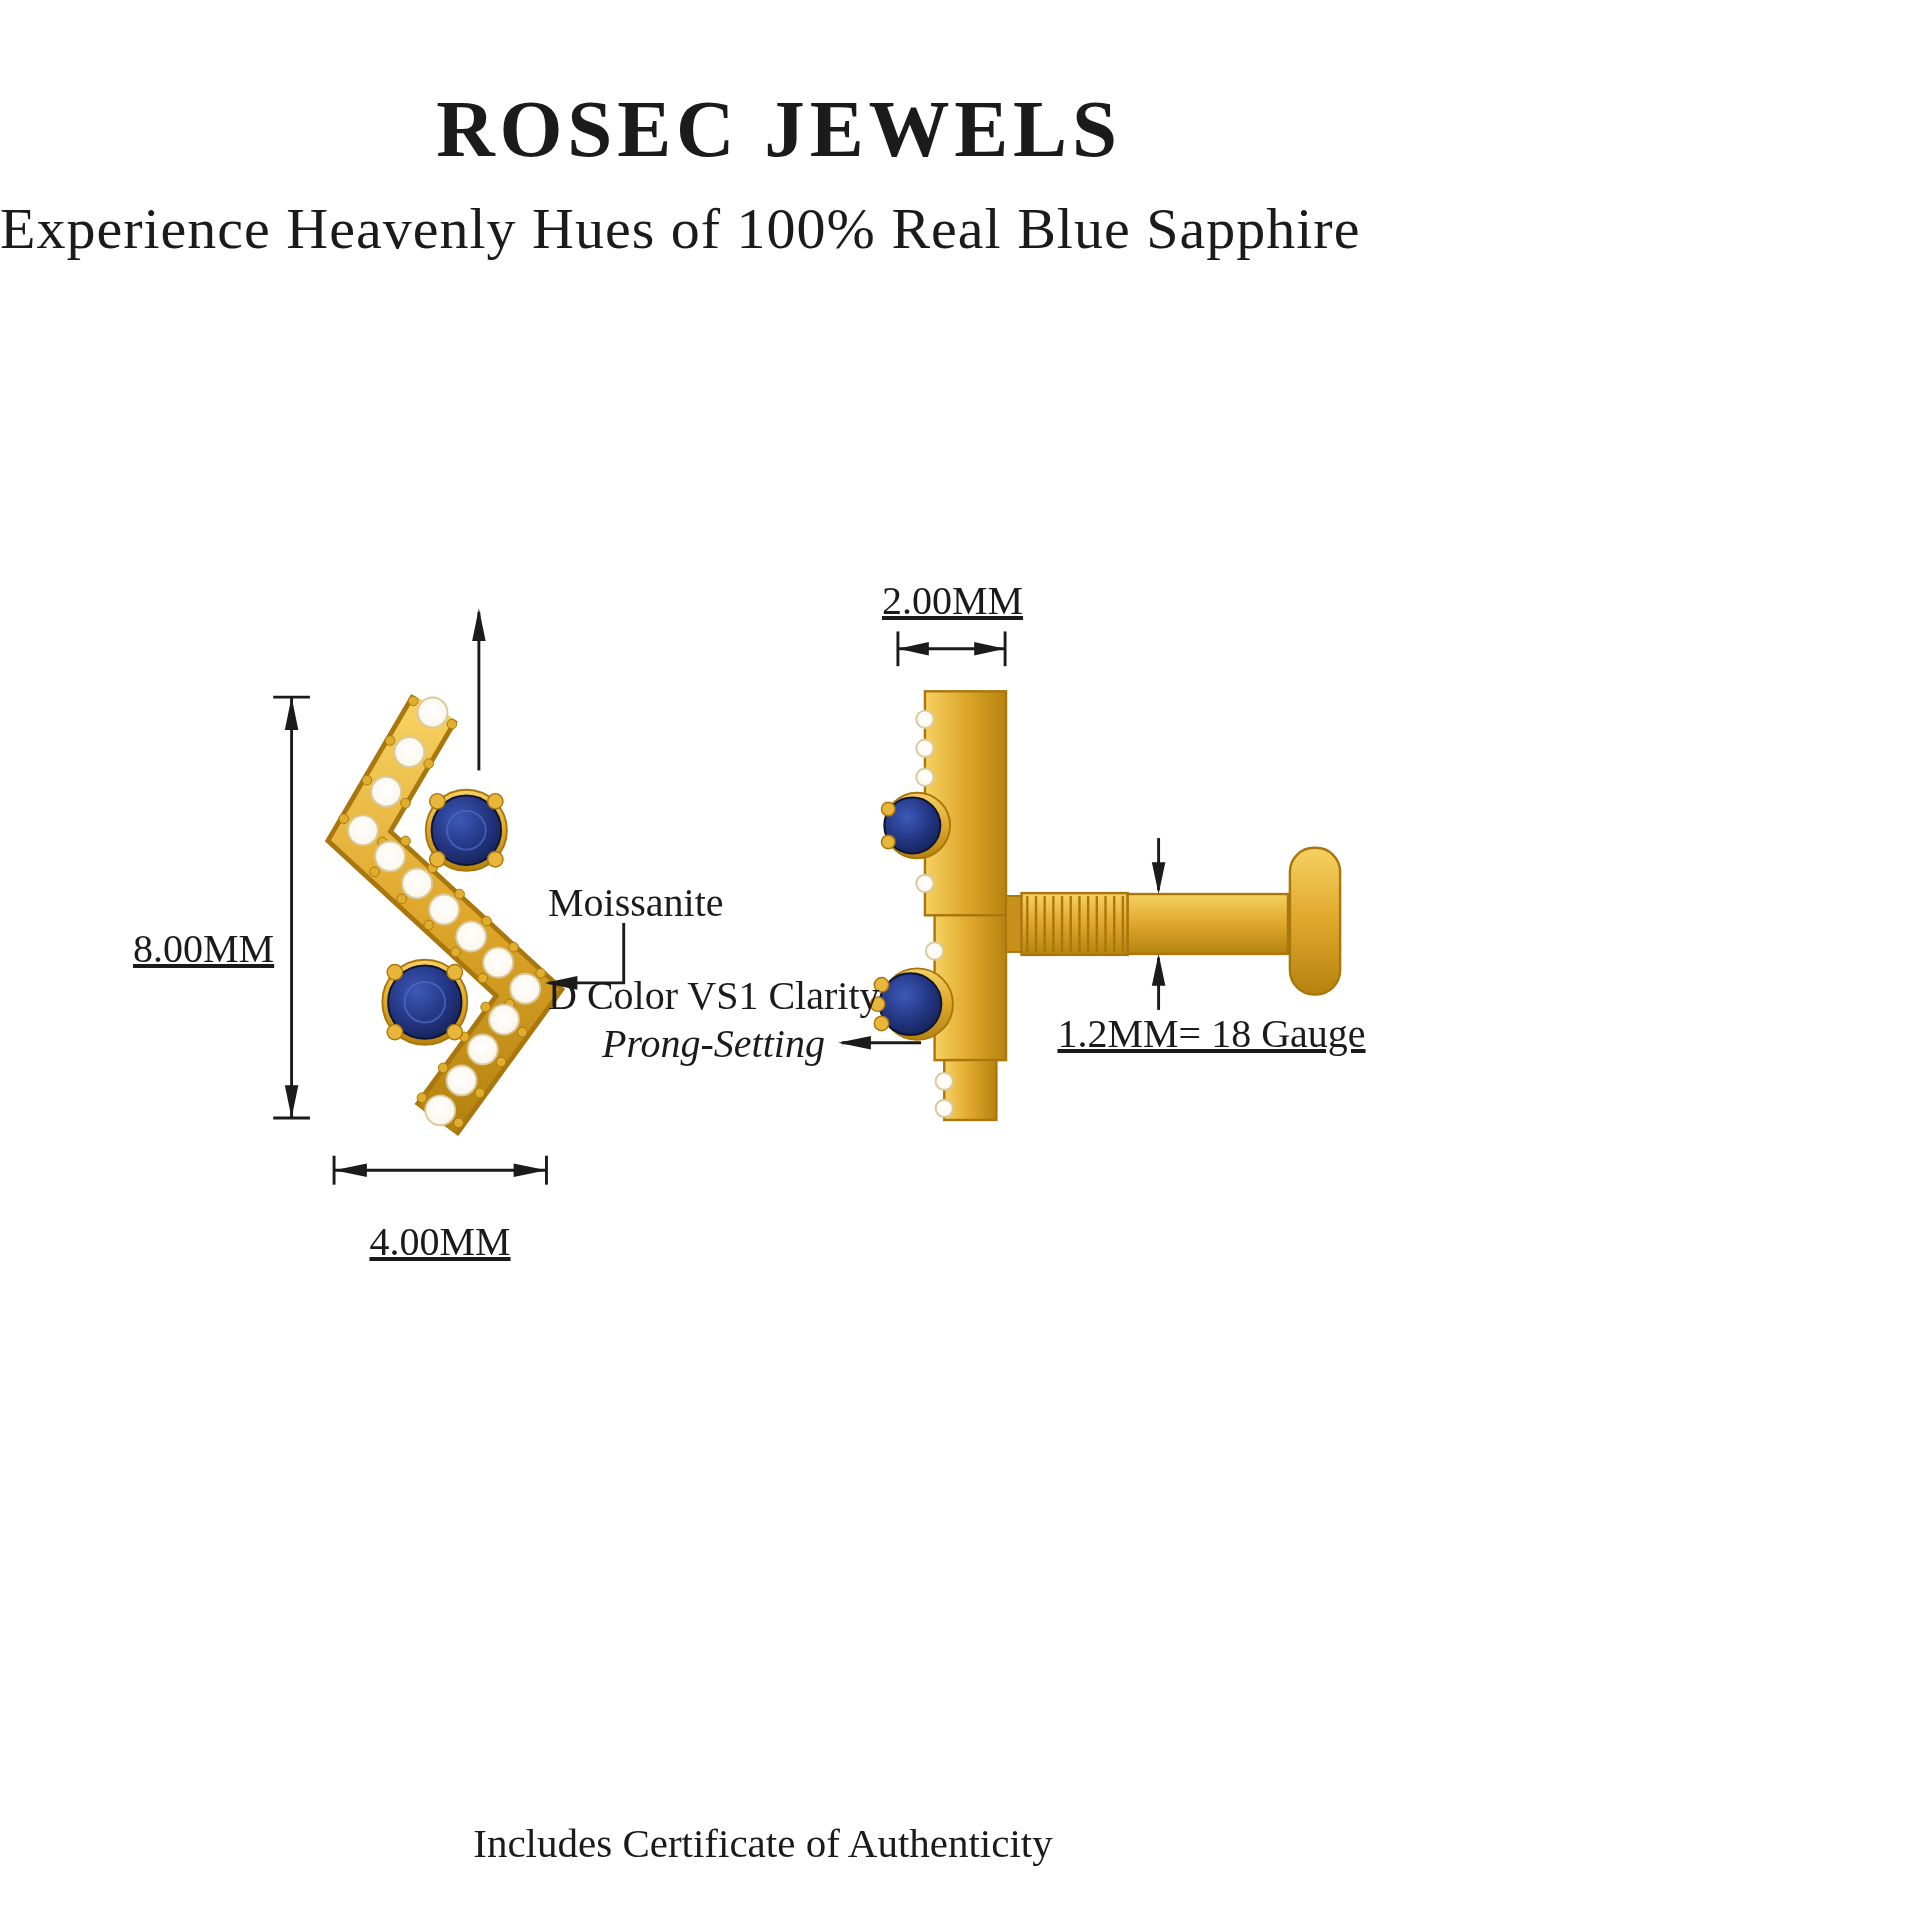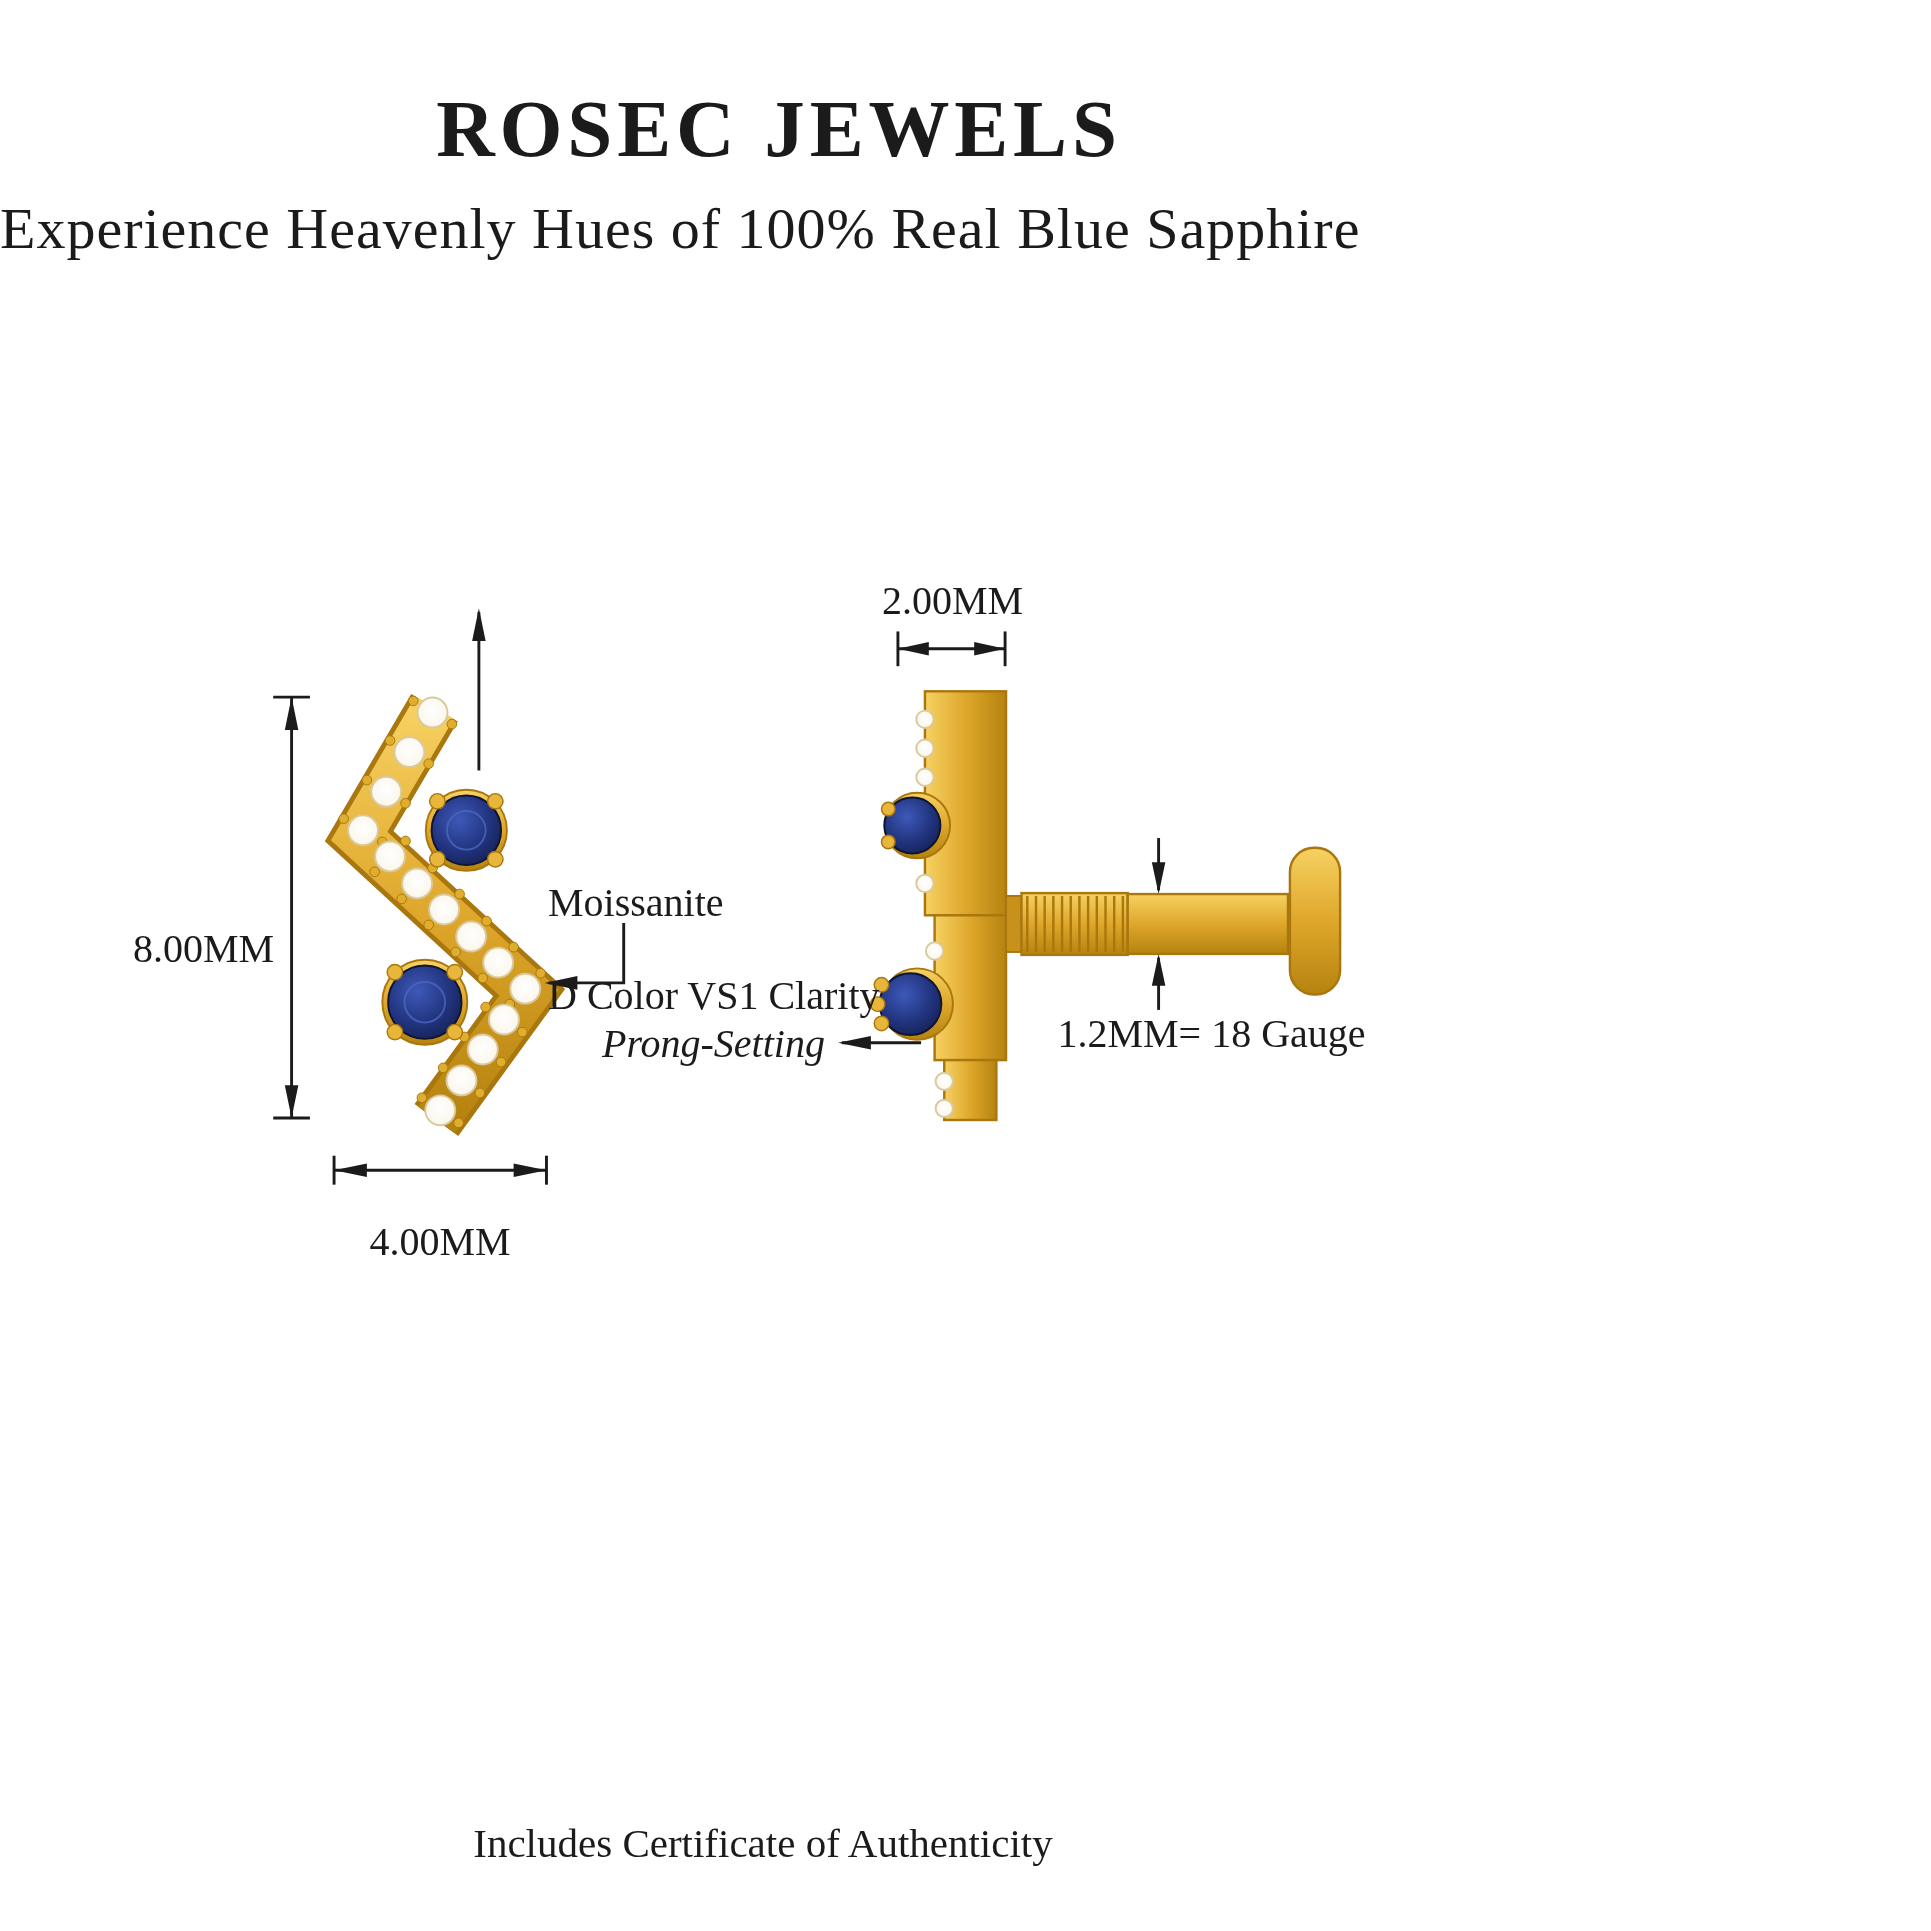--- a/index.html
+++ b/index.html
@@ -7,21 +7,21 @@
           font-family:"Liberation Serif",serif;color:#1b1b1b;}
   .art{position:absolute;left:0;top:0;width:1931px;height:1931px;}
   .txt{position:absolute;white-space:pre-line;}
   .title{left:16px;top:83px;width:1526px;text-align:center;font-size:81px;font-weight:700;letter-spacing:4.8px;}
   .tagline{left:0;top:195px;width:1526px;text-align:left;font-size:58px;letter-spacing:1px;}
   .footer{left:0;top:1819px;width:1526px;text-align:center;font-size:41px;}
   .lbl{font-size:40px;line-height:1.16;}
   .lbl-sapphire{left:367px;top:512px;}
   .lbl-moissanite{left:548px;top:834px;}
   .lbl-prong{left:602px;top:1021px;font-style:italic;}
-  .dimlbl{font-size:40px;text-align:center;}
+  .dimlbl{font-size:40px;text-align:center;text-decoration:underline;}
   .dim-height{left:133px;top:919px;width:141px;margin-top:6px;}
   .dim-width{left:334px;top:1186px;width:212px;margin-top:32px;}
   .dim-depth{left:850px;top:577px;width:205px;}
   .dim-gauge{left:1052px;top:1010px;width:319px;}
 
   
   .bandEdge{stroke:#A9770E;stroke-width:56;fill:none;stroke-linejoin:miter;stroke-linecap:butt;}
   .band{stroke:url(#gv);stroke-width:46;fill:none;stroke-linejoin:miter;stroke-linecap:butt;}
   .dia{fill:url(#dg);stroke:#D8C9A0;stroke-width:2;}
   .bead{fill:#DFAE2F;stroke:#A9770E;stroke-width:1;}

